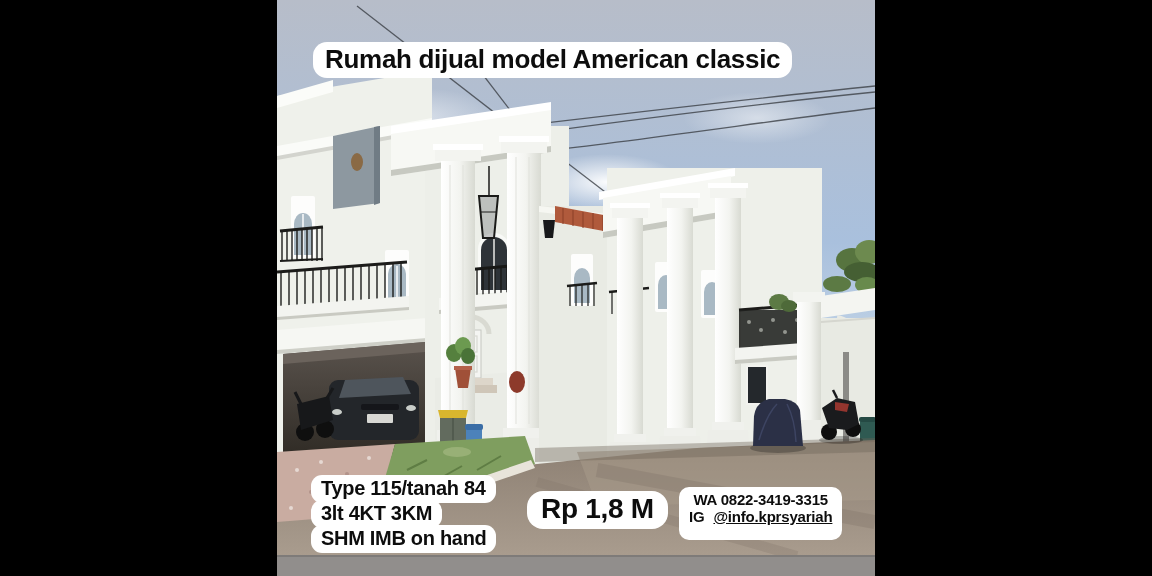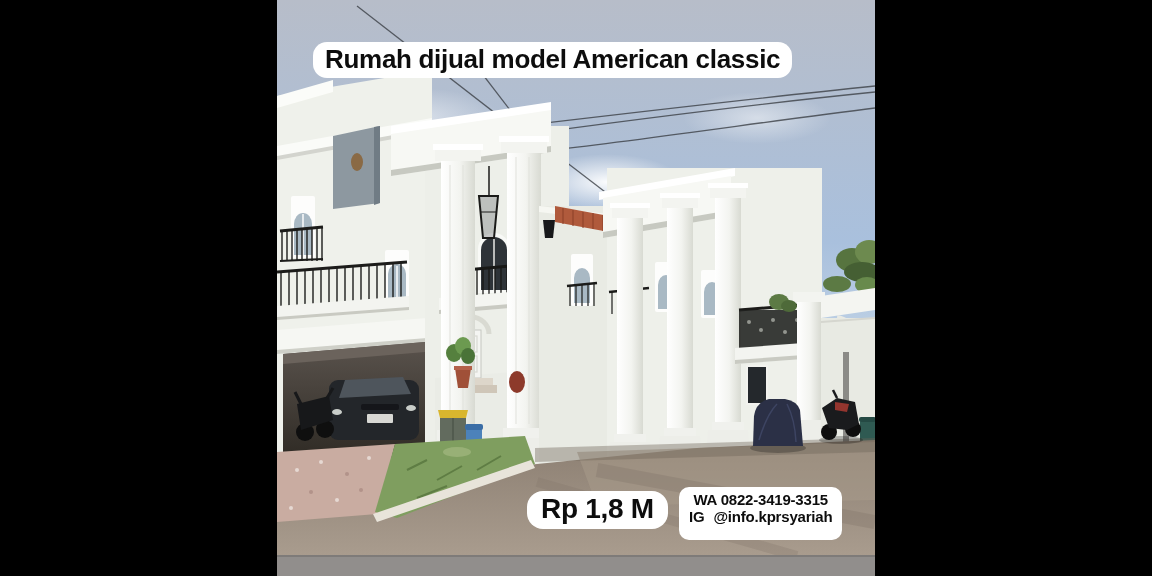--- a/index.html
+++ b/index.html
@@ -14,21 +14,21 @@
   .title-box{left:36px;top:42px;}
   .title-box .lbl{font-size:26px;line-height:30px;margin-bottom:-4px;}
   .specs-box{left:34px;top:475px;}
   .specs-box .lbl{font-size:20px;line-height:23px;margin-bottom:-3px;border-radius:11px;padding:2px 10px 3px 10px;}
   .price-box{left:250px;top:491px;}
   .price-box .lbl{font-size:28px;line-height:32px;border-radius:16px;padding:2px 14px 4px 14px;}
   .contact-box{left:402px;top:487px;}
   .contact-box .lbl{font-size:15px;line-height:17px;border-radius:10px;padding:4px 10px 15px 10px;
                     text-align:center;letter-spacing:-0.2px;display:block;}
   .contact-line{display:block;}
-  .ig-handle{}
+  .ig-handle{text-decoration:underline;}
   .ig-prefix{margin-right:9px;}
 </style>
 </head>
 <body>
 
 <div class="photo">
   <svg width="598" height="576" viewBox="0 0 598 576">
     <defs>
       <linearGradient id="skyGrad" x1="0" y1="0" x2="0" y2="1">
         <stop offset="0" stop-color="#b7bdc9"></stop>
@@ -390,20 +390,25 @@
     <g>
       <rect x="0" y="555" width="598" height="21" fill="#918e8c"></rect>
       <rect x="0" y="555" width="598" height="2" fill="#7e7b79"></rect>
     </g>
   </svg>
 
   <div class="label title-box">
     <span class="lbl">Rumah dijual model American classic</span>
   </div>
 
+  <div class="label specs-box">
+    <span class="lbl">Type 115/tanah 84</span>
+    <span class="lbl">3lt 4KT 3KM</span>
+    <span class="lbl">SHM IMB on hand</span>
+  </div>
 
   <div class="label price-box">
     <span class="lbl">Rp 1,8 M</span>
   </div>
 
   <div class="label contact-box">
     <span class="lbl">
       <span class="contact-line">WA 0822-3419-3315</span>
       <span class="contact-line"><span class="ig-prefix">IG</span><span class="ig-handle">@info.kprsyariah</span></span>
     </span>

